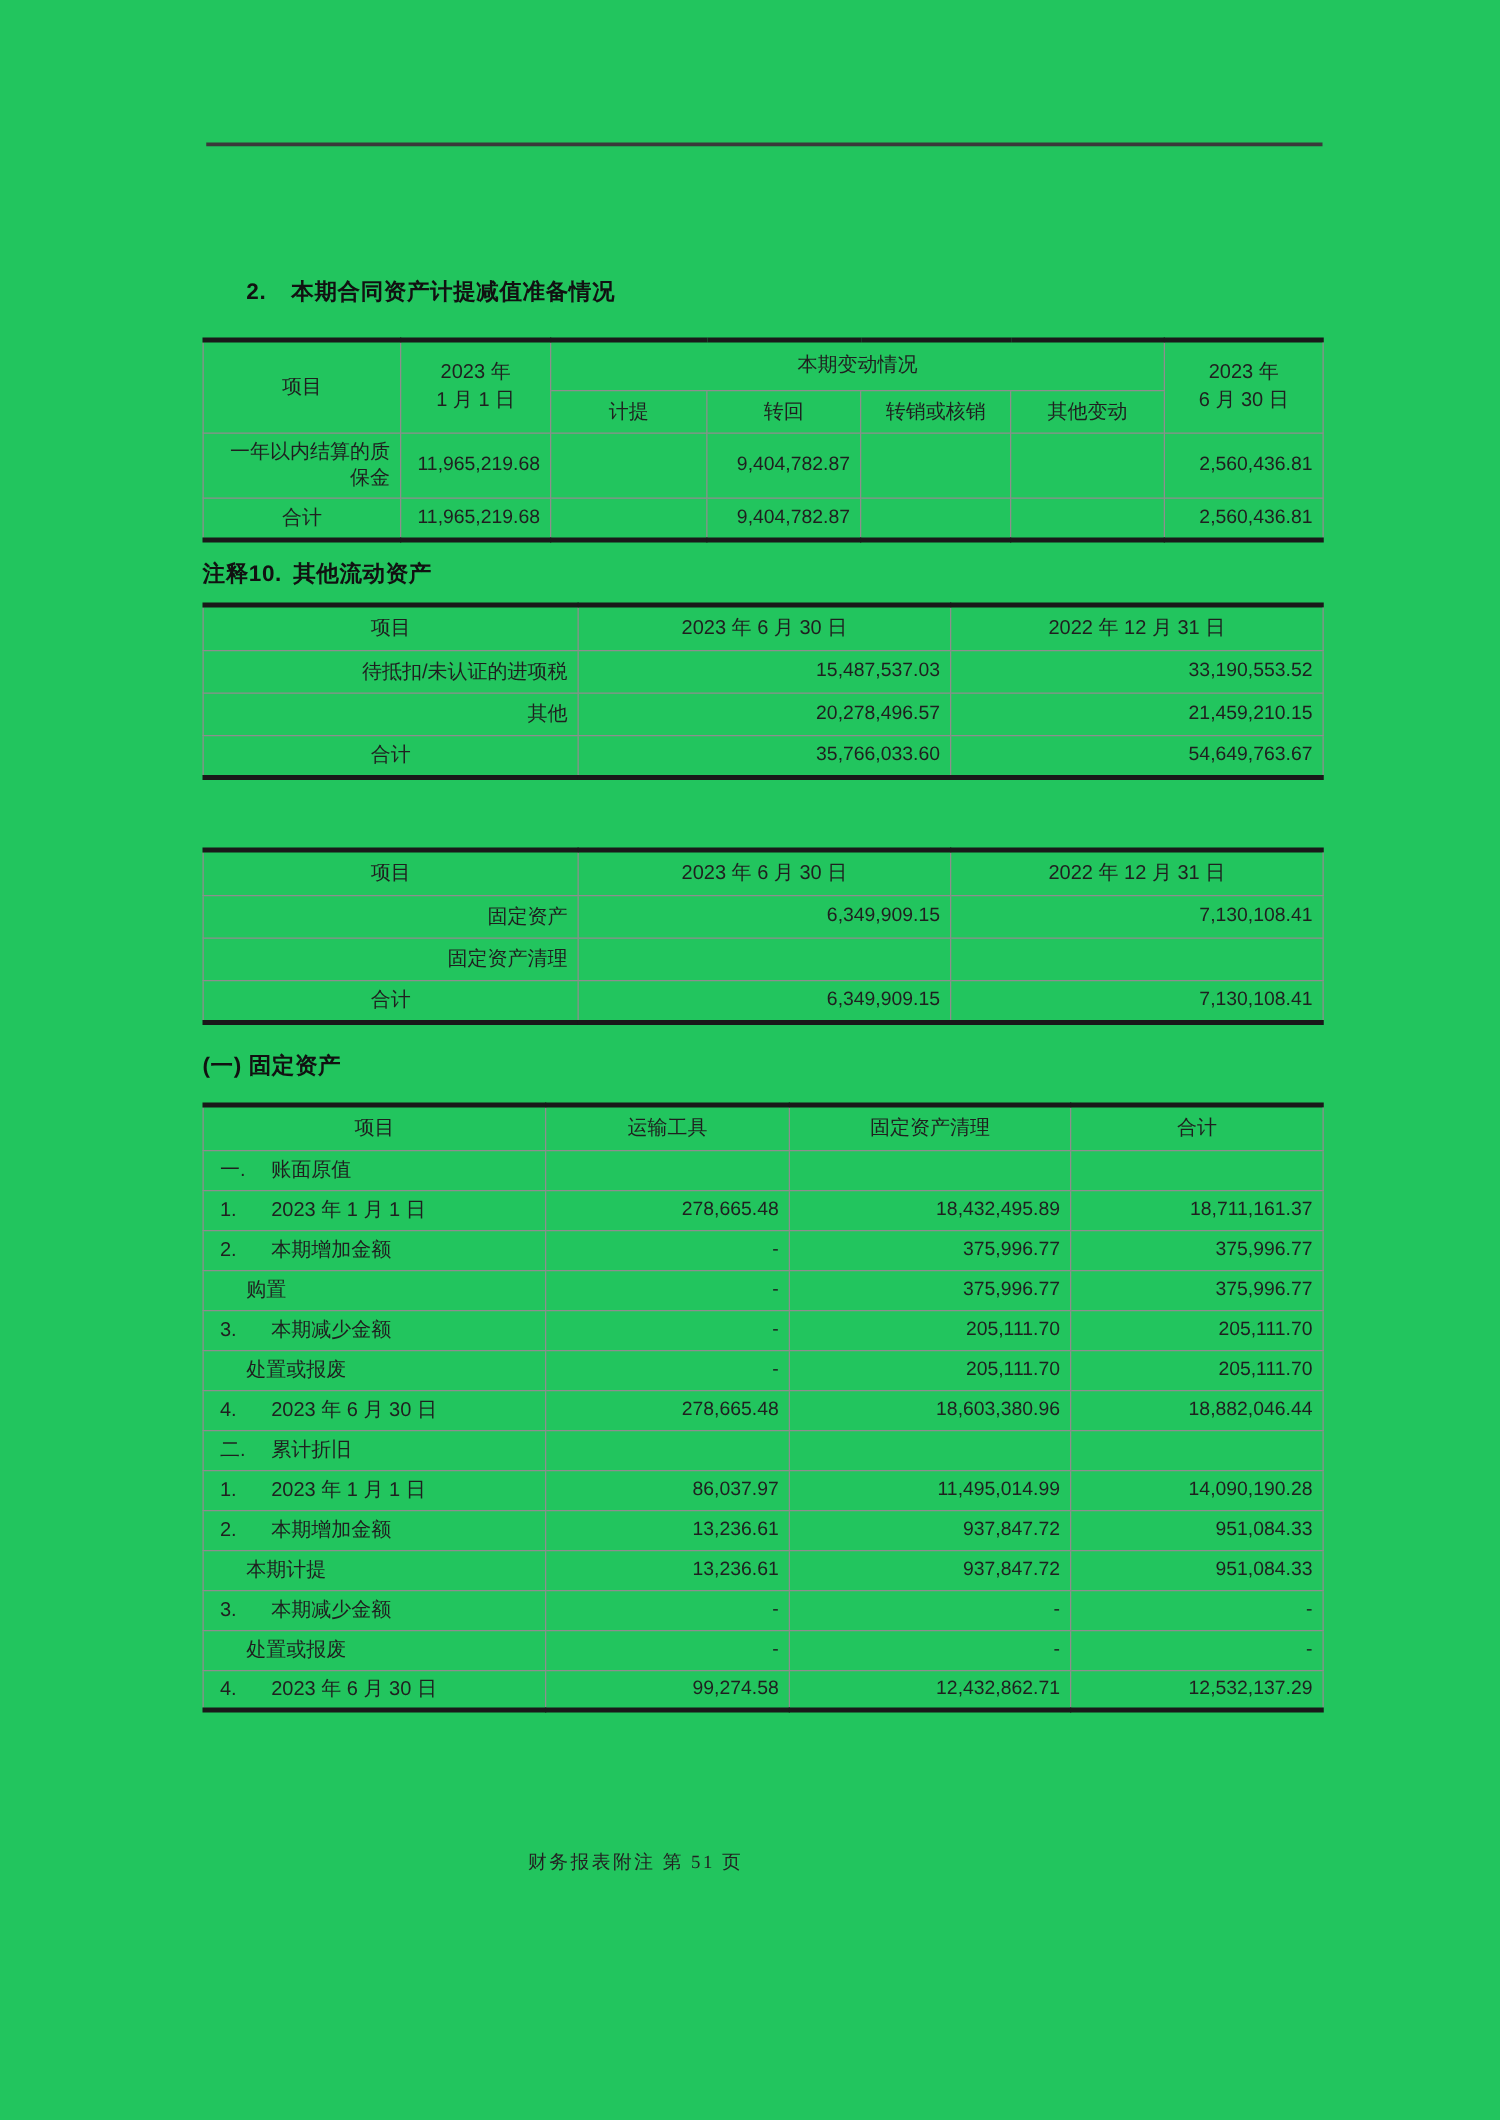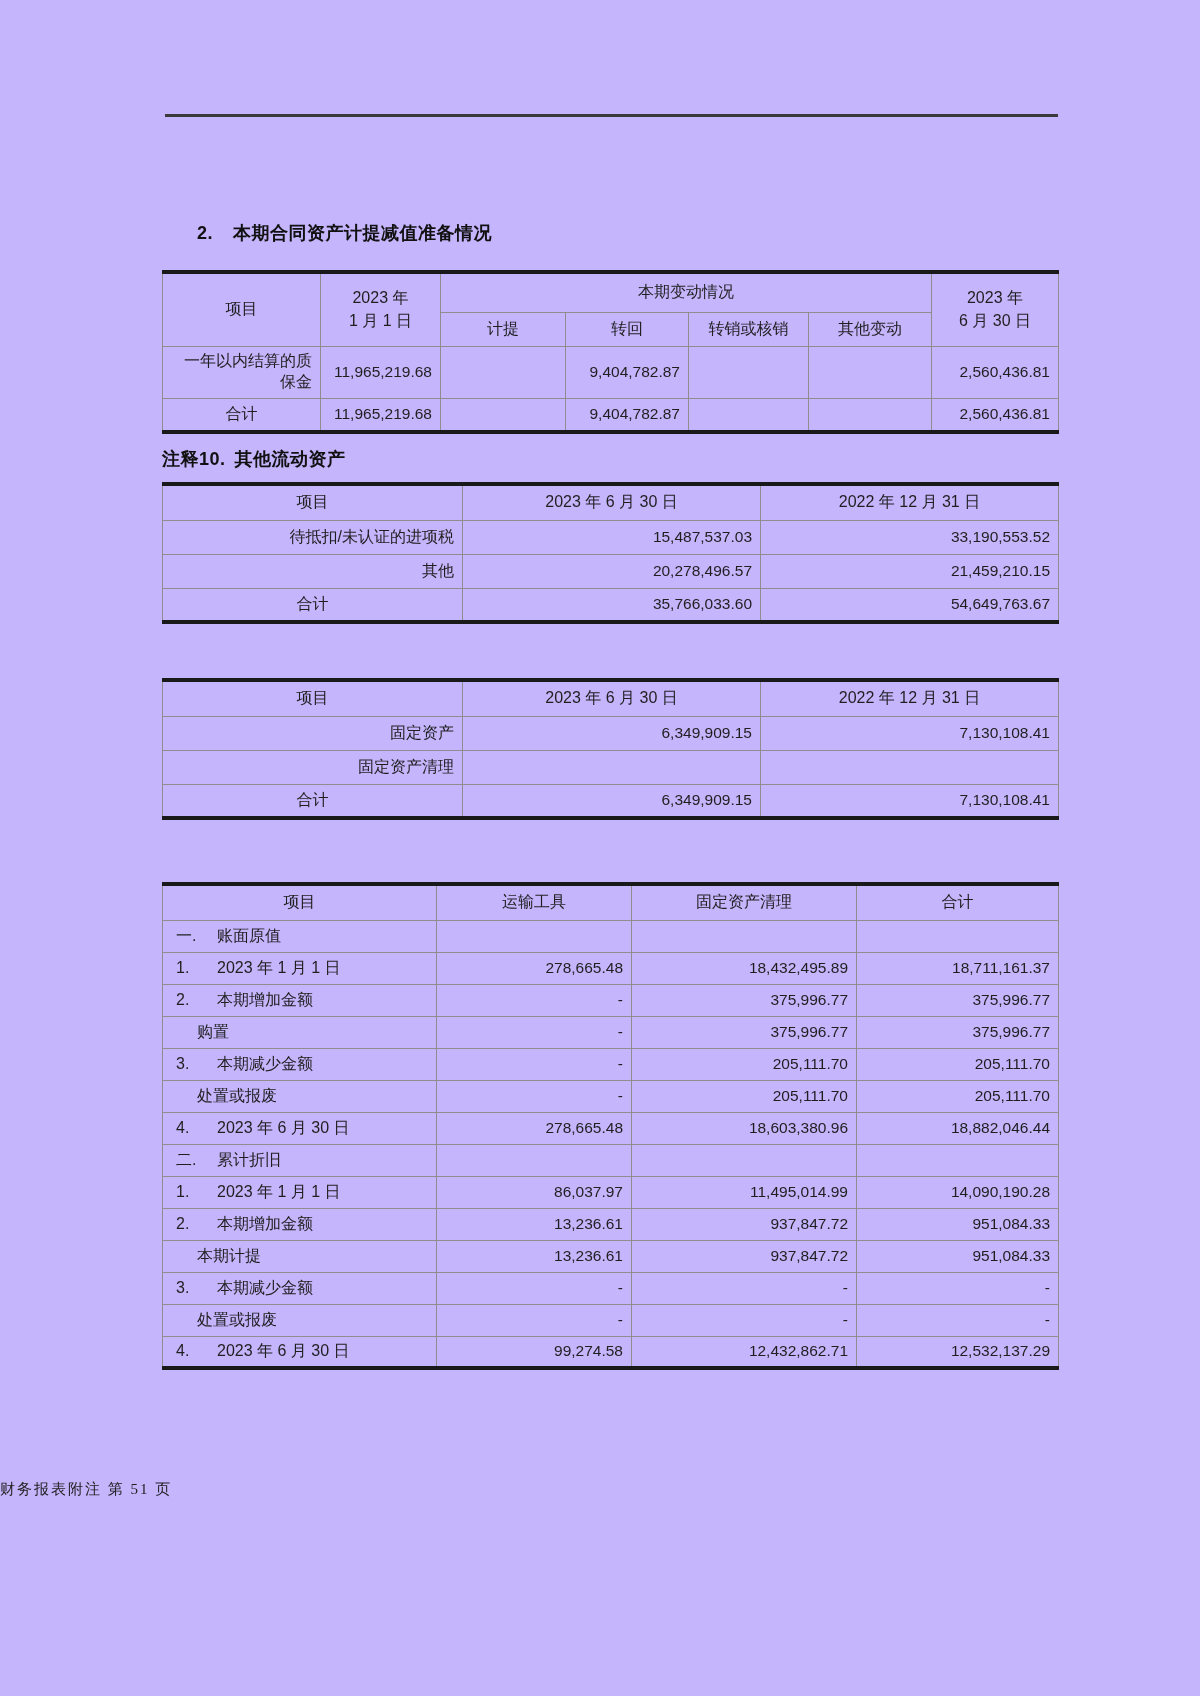--- a/index.html
+++ b/index.html
@@ -1,20 +1,20 @@
 <!DOCTYPE html>
 <html><head>
 <meta charset="utf-8">
 <style>
   html,body{margin:0;padding:0;background:#e8e8e8;}
   .page{
     position:relative;
     width:1200px;height:1696px;
     margin:0 auto;
-    background:#c4b5fd;
+    background:#22c55e;
     font-family:"Liberation Sans","DejaVu Sans",sans-serif;
     color:#1f1f1f;
     overflow:hidden;
   }
   .abs{position:absolute;left:162px;width:896px;}
   .toprule{position:absolute;left:165px;top:114px;width:893px;height:3px;background:#3a3a3a;}
   .sec-title{font-size:18px;font-weight:bold;color:#111;letter-spacing:0.5px;}
   .sec-title .no{display:inline-block;margin-right:20px;}
   .sec-title .no2{display:inline-block;margin-right:9px;}
 
@@ -48,21 +48,21 @@
 
   
   .t4 tr.hr{height:36px;}
   .t4 tr{height:32px;}
   .t4 td.lbl4{text-align:left;padding-left:13px;font-size:16px;}
   .t4 .rnum{display:inline-block;width:41px;}
   .t4 td.ind{padding-left:34px;}
 
   .footer{
     position:absolute;left:0;top:1480px;width:1017px;
-    text-align:left;
+    text-align:center;
     font-family:"Liberation Serif","DejaVu Serif",serif;
     font-size:15px;color:#222;letter-spacing:2px;
   }
 </style>
 </head>
 <body>
 
 <div class="page">
 
   <div class="toprule"></div>
@@ -185,20 +185,23 @@
         </tr>
         <tr>
           <td class="ctr">合计</td>
           <td class="numc">6,349,909.15</td>
           <td class="numc">7,130,108.41</td>
         </tr>
       </tbody>
     </table>
   </div>
 
+  <div class="abs sec-title" style="top:840px;">
+    <span>(一) 固定资产</span>
+  </div>
 
   <div class="abs" style="top:882px;">
     <table class="fin t4">
       <colgroup>
           <col style="width:274px">
           <col style="width:195px">
           <col style="width:225px">
           <col style="width:202px">
         </colgroup>
       <tbody>

